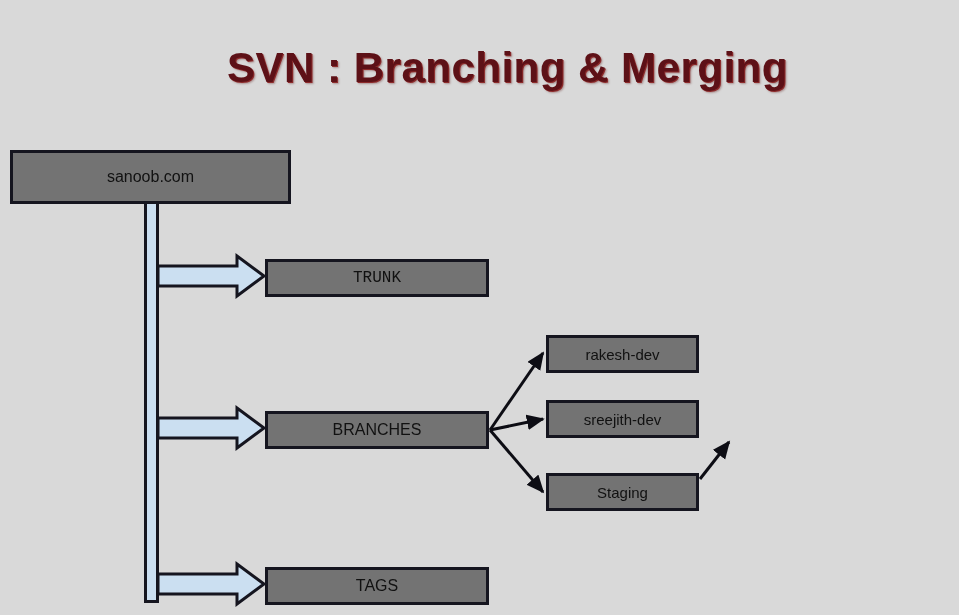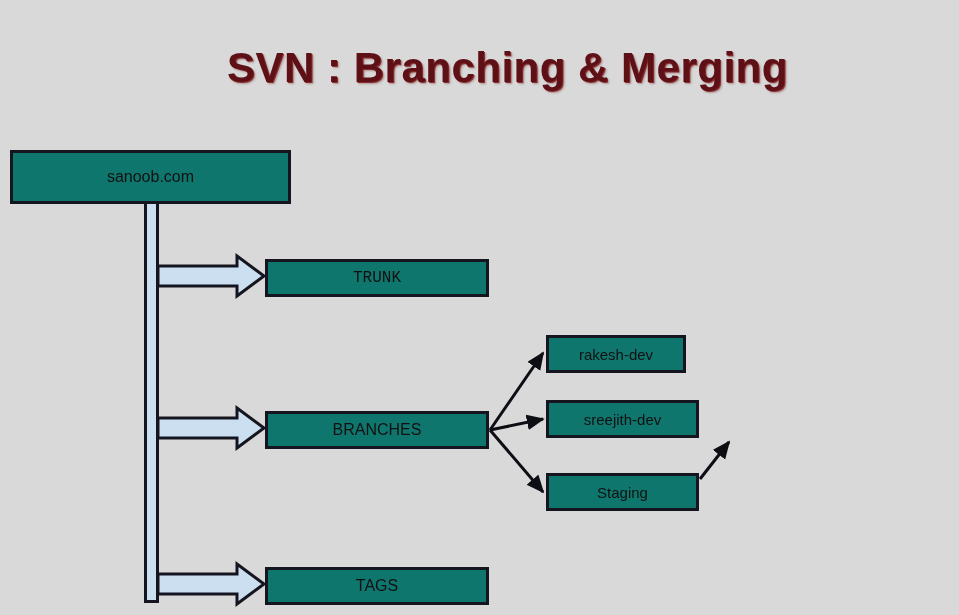--- a/index.html
+++ b/index.html
@@ -38,38 +38,38 @@
   svg.links {
     position: absolute;
     left: 0; top: 0;
     width: 959px;
     height: 615px;
     pointer-events: none;
   }
   .node {
     position: absolute;
     box-sizing: border-box;
-    background: #0f766e;
+    background: #737373;
     border: 3px solid #15151f;
     display: flex;
     align-items: center;
     justify-content: center;
     color: #111111;
     font-family: "Liberation Sans", sans-serif;
   }
   .node .label {
     display: block;
     line-height: 1;
     white-space: nowrap;
   }
   #node-root      { left: 10px;  top: 150px; width: 281px; height: 54px; font-size: 16px; }
   #node-trunk     { left: 265px; top: 259px; width: 224px; height: 38px; font-size: 16px; font-family: Liberation Mono, monospace; }
   #node-branches  { left: 265px; top: 411px; width: 224px; height: 38px; font-size: 16px; }
   #node-tags      { left: 265px; top: 567px; width: 224px; height: 38px; font-size: 16px; }
-  #node-rakesh    { left: 546px; top: 335px; width: 140px; height: 38px; font-size: 15px; }
+  #node-rakesh    { left: 546px; top: 335px; width: 153px; height: 38px; font-size: 15px; }
   #node-sreejith  { left: 546px; top: 400px; width: 153px; height: 38px; font-size: 15px; }
   #node-staging   { left: 546px; top: 473px; width: 153px; height: 38px; font-size: 15px; }
   #node-production{ left: 730px; top: 412px; width: 218px; height: 37px; font-size: 15px; }
 </style>
 </head>
 <body>
 
 <div id="canvas">
 
   <div class="title">SVN : Branching &amp; Merging</div>

